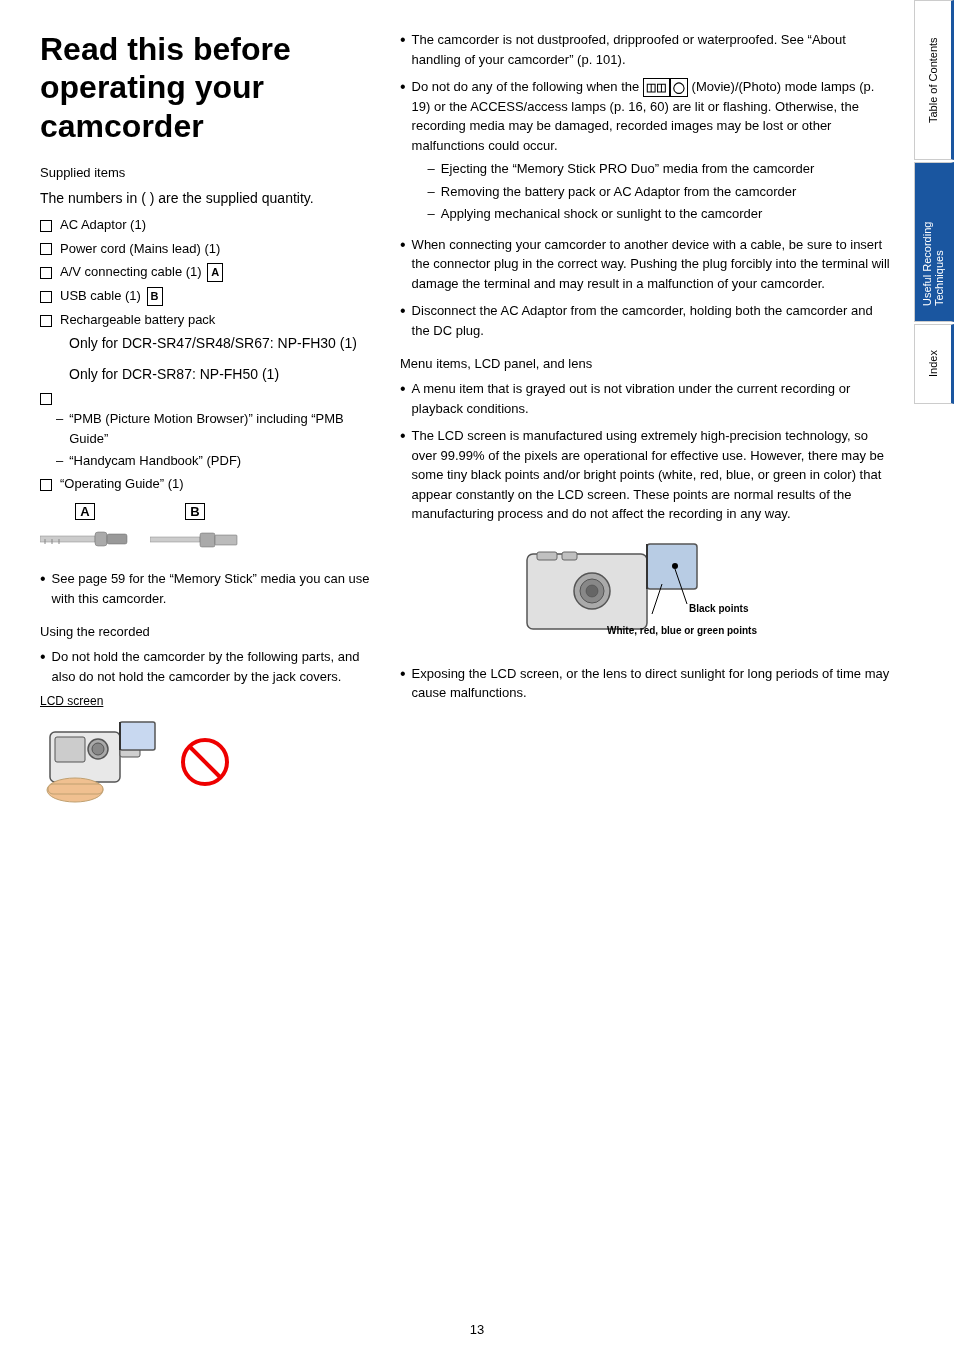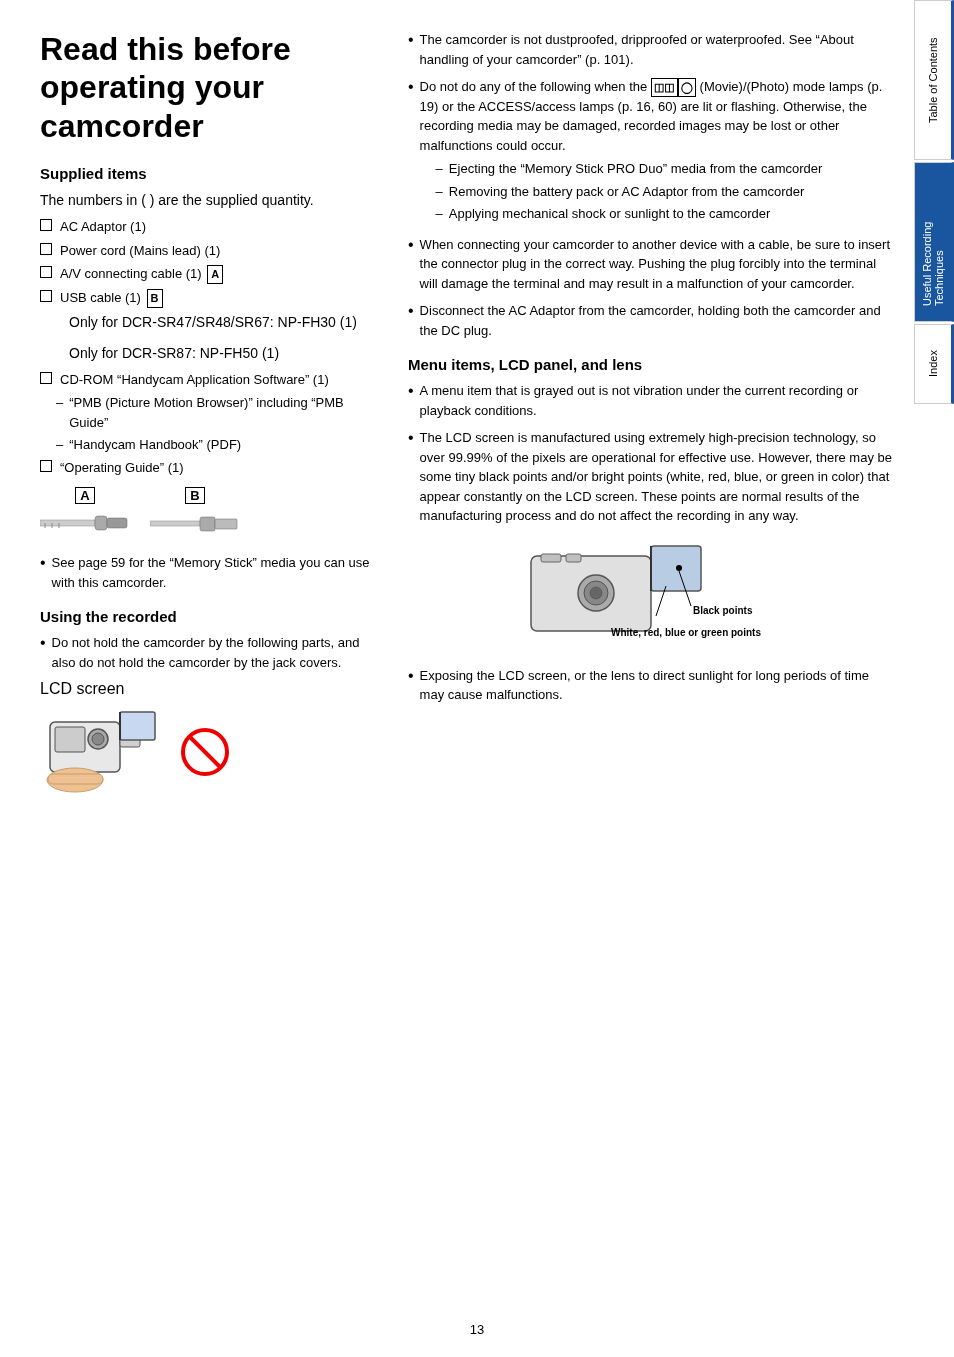--- a/index.html
+++ b/index.html
@@ -14,21 +14,21 @@
     }
     .page-container {
       display: flex;
       width: 954px;
       min-height: 1357px;
     }
     .main-content {
       flex: 1;
       padding: 30px 20px 30px 40px;
       display: flex;
-      gap: 28px;
+      gap: 20px;
     }
     .left-column {
       width: 340px;
       flex-shrink: 0;
     }
     .right-column {
       flex: 1;
     }
     .sidebar {
       width: 40px;
@@ -59,33 +59,33 @@
       border-left: 3px solid #1a56a0;
     }
     .page-title {
       font-size: 32px;
       font-weight: bold;
       line-height: 1.2;
       margin-bottom: 20px;
       color: #000;
     }
     .section-heading {
-      font-size: 15px;
-      font-weight: bold;
+      font-size: 13px;
+      font-weight: normal;
       margin-bottom: 8px;
       margin-top: 16px;
     }
     .body-text {
       font-size: 14px;
       line-height: 1.5;
       margin-bottom: 6px;
     }
     .list-item {
       display: flex;
-      align-items: flex-start;
+      align-items: center;
       margin-bottom: 4px;
       font-size: 13px;
       line-height: 1.5;
     }
     .list-item .checkbox {
       display: inline-block;
       width: 12px;
       height: 12px;
       border: 1px solid #000;
       margin-right: 8px;
@@ -127,23 +127,24 @@
       margin-bottom: 4px;
     }
     .cable-svg {
       width: 90px;
       height: 35px;
     }
     .figure-container {
       margin: 8px 0;
     }
     .figure-label {
-      font-size: 16px;
+      font-size: 12px;
       font-weight: normal;
       margin-bottom: 4px;
+      text-decoration: underline;
     }
     .bullet-list-item {
       display: flex;
       align-items: flex-start;
       margin-bottom: 6px;
       font-size: 13px;
       line-height: 1.5;
     }
     .bullet-dot {
       font-size: 16px;
@@ -210,26 +211,29 @@
         <span>Power cord (Mains lead) (1)</span>
       </div>
       <div class="list-item">
         <span class="checkbox"></span>
         <span>A/V connecting cable (1) <span class="badge">A</span></span>
       </div>
       <div class="list-item">
         <span class="checkbox"></span>
         <span>USB cable (1) <span class="badge">B</span></span>
       </div>
+      <div class="list-item">
+        <span class="checkbox"></span>
+        <span>Rechargeable battery pack</span>
+      </div>
       <div class="indent-1 body-text">Only for DCR-SR47/SR48/SR67: NP-FH30 (1)</div>
       <div style="height:4px;"></div>
       <div class="indent-1 body-text">Only for DCR-SR87: NP-FH50 (1)</div>
       <div class="list-item">
         <span class="checkbox"></span>
-        <span>CD-ROM “Handycam Application Software” (1)</span>
       </div>
       <div class="sub-dash-item">
         <span class="dash">–</span>
         <span>“PMB (Picture Motion Browser)” including “PMB Guide”</span>
       </div>
       <div class="sub-dash-item">
         <span class="dash">–</span>
         <span>“Handycam Handbook” (PDF)</span>
       </div>
       <div class="list-item">

